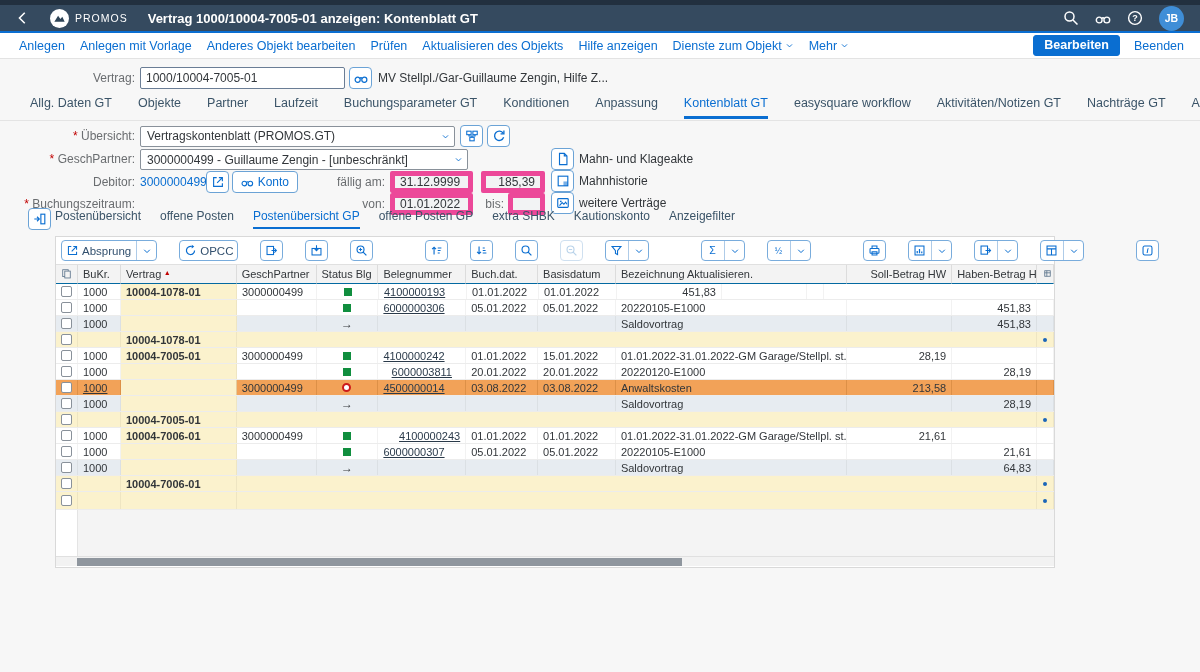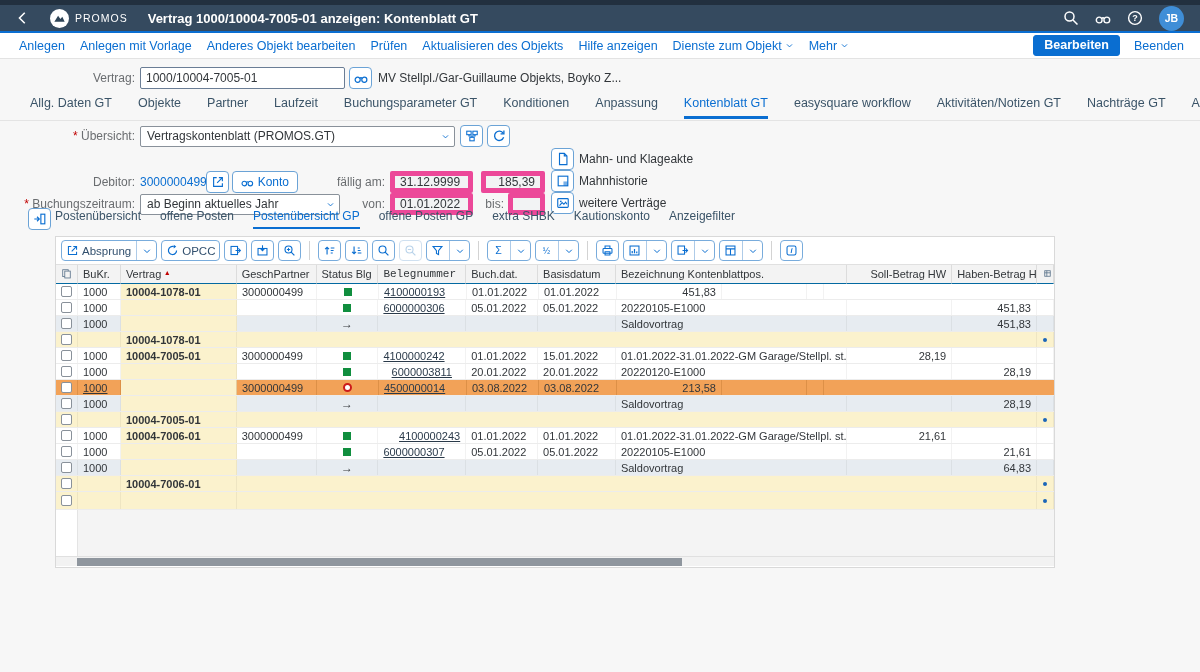--- a/index.html
+++ b/index.html
@@ -47,21 +47,21 @@
   
   .tabs { position:absolute; top:37px; left:0; width:1200px; height:25px; border-bottom:1px solid #e4e4e4; display:flex; align-items:flex-start; padding-left:30px; gap:26px; }
   .tab { font-size:12.5px; color:#3b5468; padding-bottom:6px; cursor:pointer; white-space:nowrap; border-bottom:3px solid transparent; }
   .tab.active { color:#0a6ed1; border-bottom-color:#0a6ed1; }
   .subtabs { position:absolute; top:150px; left:55px; display:flex; gap:19px; align-items:flex-start; }
   .subtab { font-size:12px; color:#3b5468; padding-bottom:4px; cursor:pointer; white-space:nowrap; border-bottom:2px solid transparent; }
   .subtab.active { color:#0a6ed1; border-bottom-color:#0a6ed1; }
 
   
   .panel { position:absolute; top:177px; left:55px; width:1000px; height:332px; background:#fff; border:1px solid #d9d9d9; }
-  .alv-toolbar { height:28px; display:flex; align-items:center; gap:4px; padding:0 5px; border-bottom:1px solid #e0e0e0; background:#fff; }
+  .alv-toolbar { height:28px; display:flex; align-items:center; gap:22px; padding:0 5px; border-bottom:1px solid #e0e0e0; background:#fff; }
   .tb-btn { height:21px; border:1px solid #79acdc; border-radius:4px; background:#fff; color:#0a6ed1; display:flex; align-items:center; padding:0 4px; gap:3px; font-size:11.5px; cursor:pointer; font-family:inherit; white-space:nowrap; }
   .tb-btn svg { width:13px; height:13px; }
   .tb-btn.dis { border-color:#cfe0f0; color:#b9d3ea; }
   .tb-btn .divider { width:1px; background:#aecbe8; align-self:stretch; margin:0 2px; }
   .tb-sep { width:1px; height:19px; background:#d3d3d3; margin:0 4px; }
   .tb-lbl { font-size:11.5px; color:#32506e; }
 
   .grid { font-size:11px; }
   .gr-head { display:flex; height:19px; }
   .th { background:#f3f3f3; border-right:1px solid #dcdcdc; border-bottom:1px solid #0369a1; padding:3px 5px 0; color:#32363a; white-space:nowrap; overflow:hidden; }
@@ -176,21 +176,21 @@
   <div class="row-abs" style="top:7px; left:0; height:24px;">
     <span class="fl" style="position:static; width:135px;">Vertrag:</span>
     <input class="inp" style="width: 205px; margin-left: 5px;" value="1000/10004-7005-01">
     <span class="icbtn" style="margin-left:4px;">
         <svg viewBox="0 0 16 16">
           <circle cx="4.2" cy="10" r="2.9" fill="none" stroke="currentColor" stroke-width="1.4"></circle>
           <circle cx="11.8" cy="10" r="2.9" fill="none" stroke="currentColor" stroke-width="1.4"></circle>
           <path d="M6.6 8.4 Q8 7 9.4 8.4" fill="none" stroke="currentColor" stroke-width="1.4"></path>
         </svg>
       </span>
-    <span class="desc-text" style="margin-left:6px;">MV Stellpl./Gar-Guillaume Objekts, Boyko Z...</span>
+    <span class="desc-text" style="margin-left:6px;">MV Stellpl./Gar-Guillaume Zengin, Hilfe Z...</span>
   </div>
 
   <div class="tabs" id="tab-strip">
     <span class="tab">Allg. Daten GT</span>
       <span class="tab">Objekte</span>
       <span class="tab">Partner</span>
       <span class="tab">Laufzeit</span>
       <span class="tab">Buchungsparameter GT</span>
       <span class="tab">Konditionen</span>
       <span class="tab">Anpassung</span>
@@ -218,20 +218,29 @@
         </svg>
       </span>
     <span class="icbtn" style="position:absolute; left:487px;">
         <svg viewBox="0 0 16 16">
           <path d="M12.8 5 A5.3 5.3 0 1 0 13.3 9.5" fill="none" stroke="currentColor" stroke-width="1.5"></path>
           <path d="M13.6 1.8 V5.6 H9.8" fill="none" stroke="currentColor" stroke-width="1.5"></path>
         </svg>
       </span>
   </div>
 
+  <div class="row-abs" style="top:90px; height:21px; width:100%;">
+    <span class="fl req" style="top:3px;">GeschPartner:</span>
+    <span class="sel" style="position:absolute; left:140px; width:328px;">
+      <span class="sel-txt">3000000499 - Guillaume Zengin - [unbeschränkt]</span>
+      <svg class="chev-sm" viewBox="0 0 16 16" style="color:#0a6ed1;">
+          <path d="M3.5 6 L8 10.5 L12.5 6" fill="none" stroke="currentColor" stroke-width="1.6"></path>
+        </svg>
+    </span>
+  </div>
 
   <div class="row-abs" style="top:112px; height:22px; width:100%;">
     <span class="fl" style="top:4px;">Debitor:</span>
     <span class="blue-link" style="position:absolute; left:140px; top:4px;">3000000499</span>
     <span class="icbtn" style="position:absolute; left:206px;">
         <svg viewBox="0 0 16 16">
           <path d="M6.5 3 H3 V13 H13 V9.5" fill="none" stroke="currentColor" stroke-width="1.3"></path>
           <path d="M9 3 H13 V7 M13 3 L7 9" fill="none" stroke="currentColor" stroke-width="1.3"></path>
         </svg>
       </span>
@@ -243,26 +252,20 @@
         </svg>
       <span>Konto</span>
     </button>
     <span class="u-lbl" style="position:absolute; left:250px; width:135px; text-align:right; top:4px;">fällig am:</span>
     <input class="inp inp-gray" style="position: absolute; left: 390px; width: 83px;" value="31.12.9999">
     <input class="inp inp-gray" style="position: absolute; left: 481px; width: 64px; text-align: right;" readonly="" value="185,39">
   </div>
 
   <div class="row-abs" style="top:134px; height:22px; width:100%;">
     <span class="fl req" style="top:4px;">Buchungszeitraum:</span>
-    <span class="sel" style="position:absolute; left:140px; width:200px;">
-      <span class="sel-txt">ab Beginn aktuelles Jahr</span>
-      <svg class="chev-sm" viewBox="0 0 16 16" style="color:#0a6ed1;">
-          <path d="M3.5 6 L8 10.5 L12.5 6" fill="none" stroke="currentColor" stroke-width="1.6"></path>
-        </svg>
-    </span>
     <span class="u-lbl" style="position:absolute; left:250px; width:135px; text-align:right; top:4px;">von:</span>
     <input class="inp inp-gray" style="position: absolute; left: 390px; width: 83px;" value="01.01.2022">
     <span class="u-lbl" style="position:absolute; left:478px; width:26px; text-align:right; top:4px;">bis:</span>
     <input class="inp inp-gray" style="position: absolute; left: 508px; width: 37px;" value="">
   </div>
 
   <div id="side-actions">
       <div class="side-action" style="top: 89px;">
         <span class="icbtn">
           <span style="display: inline-flex; align-items: center;">
@@ -506,24 +509,24 @@
           <div class="th" style="width: 22px;"><span style="display: inline-flex; align-items: center; color: rgb(91, 115, 139);">
               <svg viewBox="0 0 16 16" style="width: 11px; height: 11px;">
                 <rect x="2.5" y="2.5" width="8" height="10" fill="none" stroke="currentColor" stroke-width="1.2"></rect>
                 <rect x="5.5" y="4.5" width="8" height="10" fill="#f3f3f3" stroke="currentColor" stroke-width="1.2"></rect>
               </svg>
             </span></div>
           <div class="th" style="width: 43px;"><span>BuKr.</span></div>
           <div class="th" style="width: 116px;"><span>Vertrag</span><span class="sortmark">▴</span></div>
           <div class="th" style="width: 80px;"><span>GeschPartner</span></div>
           <div class="th" style="width: 62px;"><span>Status Blg</span></div>
-          <div class="th" style="width: 88px; font-family: Liberation Mono, monospace;"><span>Belegnummer</span></div>
+          <div class="th" style="width: 88px;"><span>Belegnummer</span></div>
           <div class="th" style="width: 72px;"><span>Buch.dat.</span></div>
           <div class="th" style="width: 78px;"><span>Basisdatum</span></div>
-          <div class="th" style="width: 232px;"><span>Bezeichnung Kontenblattpos.</span></div>
+          <div class="th" style="width: 232px;"><span>Bezeichnung Aktualisieren.</span></div>
           <div class="th" style="width: 105px; text-align: right;"><span>Soll-Betrag HW</span></div>
           <div class="th" style="width: 85px; text-align: right;"><span>Haben-Betrag HW</span></div>
           <div class="th" style="width: 17px;"><span style="display: inline-flex; align-items: center; color: rgb(91, 115, 139);">
               <svg viewBox="0 0 16 16" style="width: 11px; height: 11px;">
                 <rect x="4" y="4" width="8" height="8" fill="none" stroke="currentColor" stroke-width="1.2"></rect>
                 <path d="M4 7 H12 M7 4 V12" stroke="currentColor" stroke-width="1.2"></path>
               </svg>
             </span></div>
         </div>
       <div id="grid-body">
@@ -643,20 +646,21 @@
             <div class="td td-c-vertrag td-vertrag" style="width: 116px;"></div>
             <div class="td td-c-gp" style="width: 80px;">3000000499</div>
             <div class="td td-c-status c" style="width: 62px;">
               <span class="st-red"></span>
             </div>
             <div class="td td-c-beleg" style="width: 88px;">
               <span class="beleg-link">4500000014</span>
             </div>
             <div class="td td-c-buchdat" style="width: 72px;">03.08.2022</div>
             <div class="td td-c-basis" style="width: 78px;">03.08.2022</div>
+            <div class="td td-c-bez" style="width: 232px;">Anwaltskosten</div>
             <div class="td td-c-soll r" style="width: 105px;">213,58</div>
             <div class="td td-c-haben r" style="width: 85px;"></div>
             <div class="td td-c-end c" style="width: 17px;"></div>
           </div>
           <div class="tr tr-saldo">
             <div class="td td-c-sel c" style="width: 22px;">
               <span class="cb"></span>
             </div>
             <div class="td td-c-bukr" style="width: 43px;">1000</div>
             <div class="td td-c-vertrag td-vertrag" style="width: 116px;"></div>

